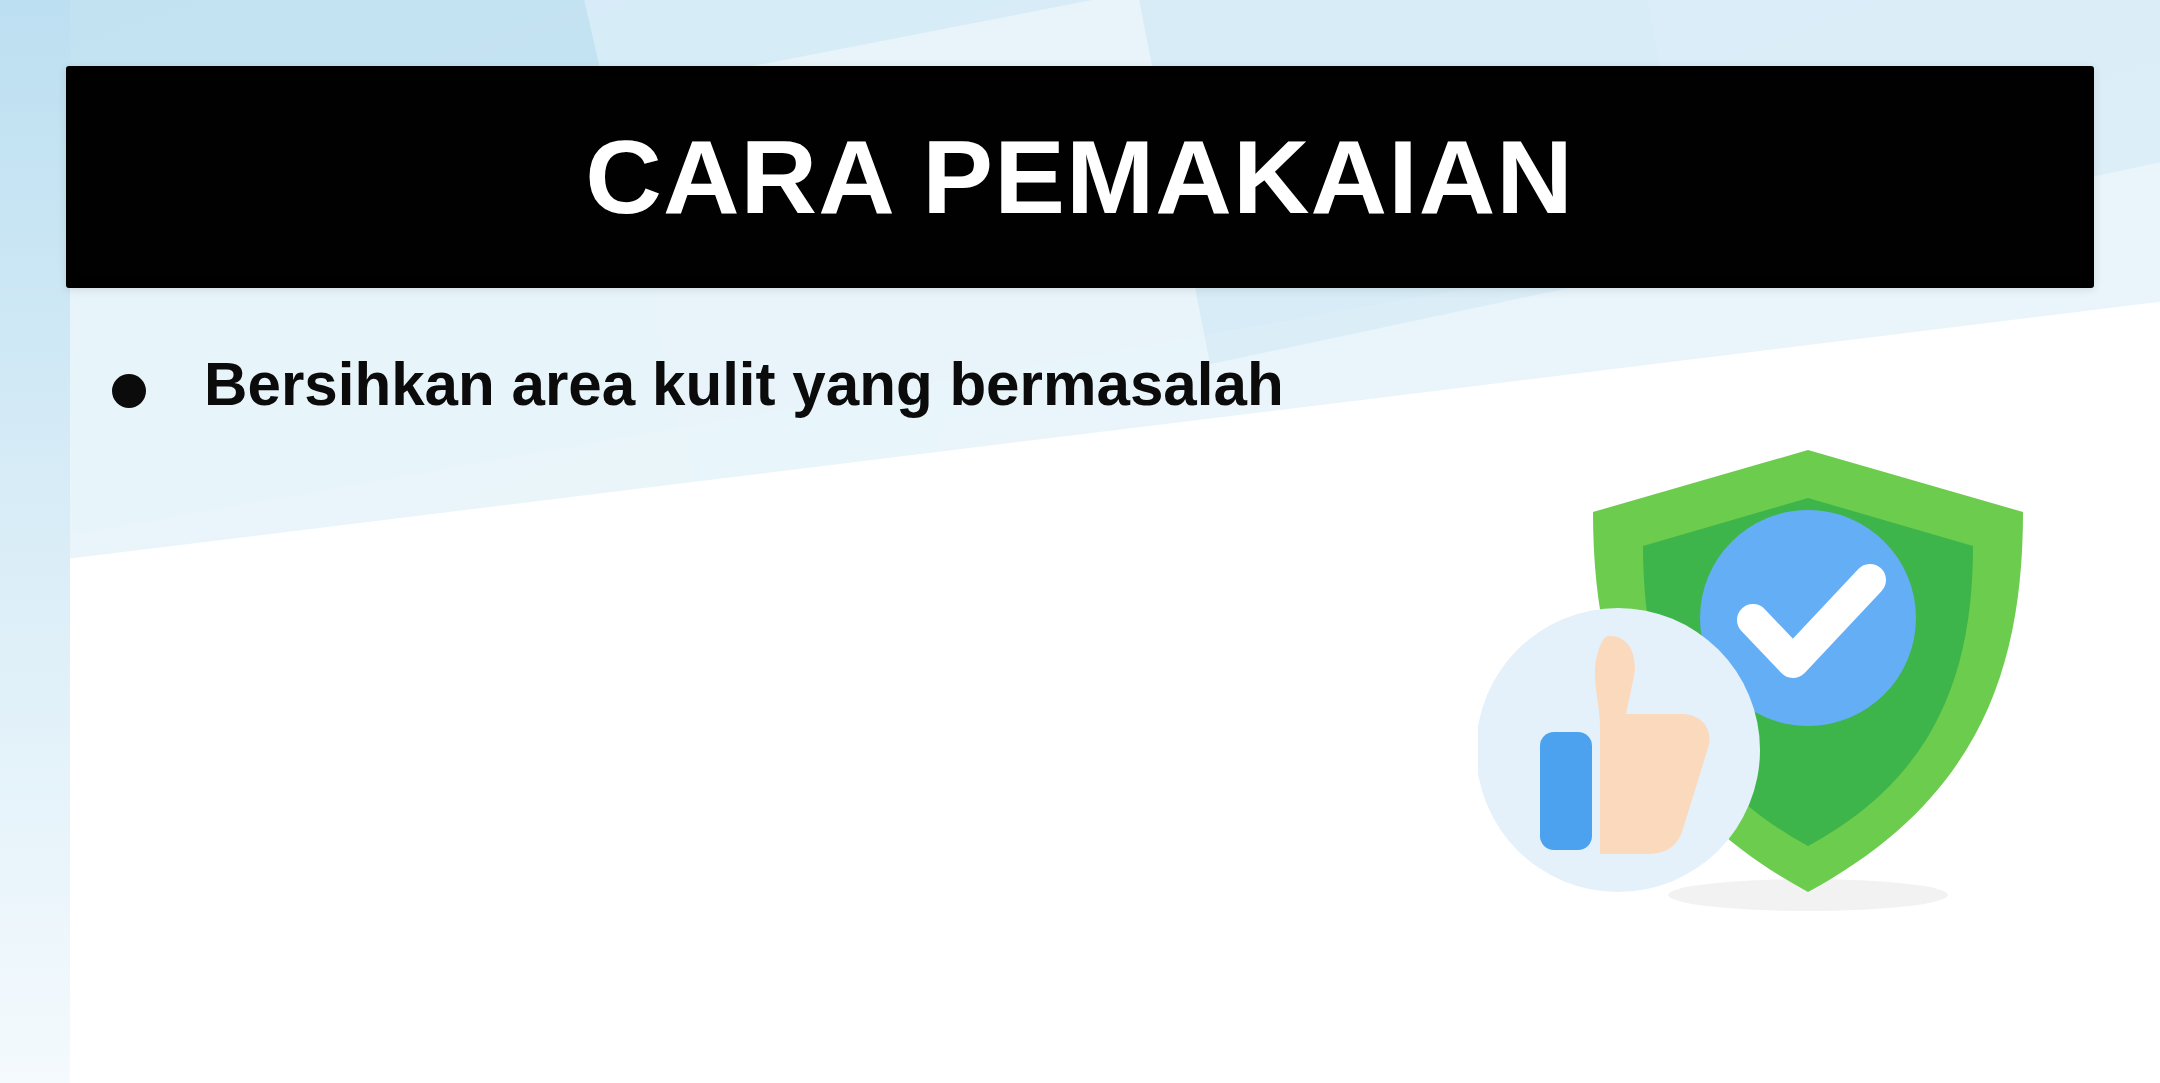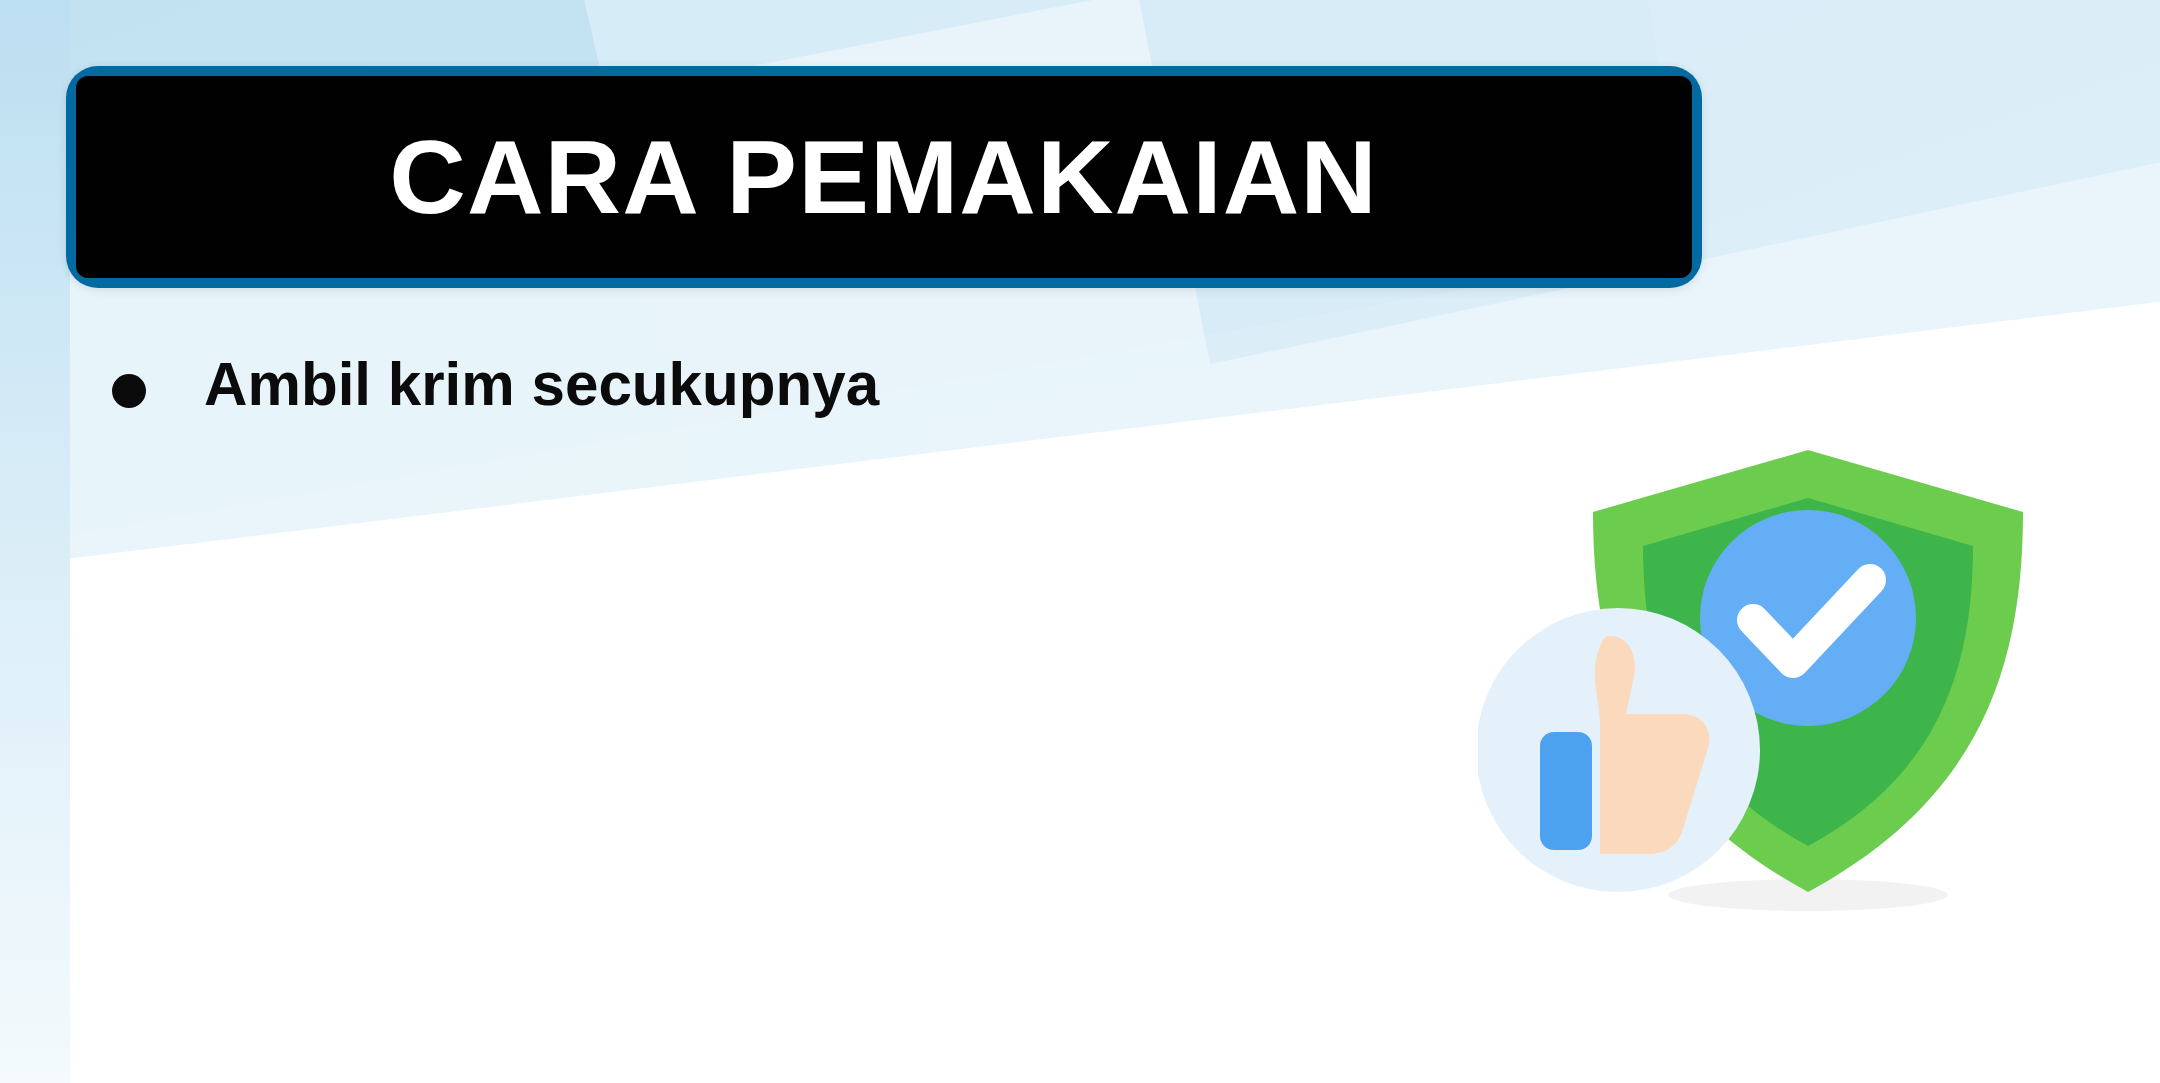--- a/index.html
+++ b/index.html
@@ -84,24 +84,24 @@
     width: 70px;
     height: 1083px;
     background: linear-gradient(180deg, #bcdff1 0%, #d7ecf7 45%, #f4fafd 100%);
   }
 
   
   .title-wrap {
     position: absolute;
     left: 66px;
     top: 66px;
-    width: 1636px;
+    width: 2028px;
     height: 222px;
-    background: #0369a1;
-    border-radius: 32px;
+    background: #000000;
+    border-radius: 3px;
     box-shadow: 0 2px 10px rgba(0,0,0,.10);
     padding: 10px;
     box-sizing: border-box;
   }
   .title-bar {
     width: 100%;
     height: 100%;
     background: #010101;
     border-radius: 12px;
     display: flex;
@@ -175,25 +175,25 @@
   <div class="bg-left-strip"></div>
 
   <div class="title-wrap">
     <div class="title-bar">
       <div class="title-text">CARA PEMAKAIAN</div>
     </div>
   </div>
 
   <div class="steps">
 
-
     <div class="step">
       <div class="step-dot"></div>
-      <div class="step-label">Ambil krim secukupnya</div>
+      <div class="step-label">Bersihkan area kulit yang bermasalah</div>
     </div>
+
 
 
 
 
   </div>
 
   <div class="badge">
     <svg width="560" height="500" viewBox="0 0 560 500" xmlns="http://www.w3.org/2000/svg">
 
       <ellipse cx="330" cy="455" rx="140" ry="16" fill="#000000" opacity="0.05"></ellipse>

